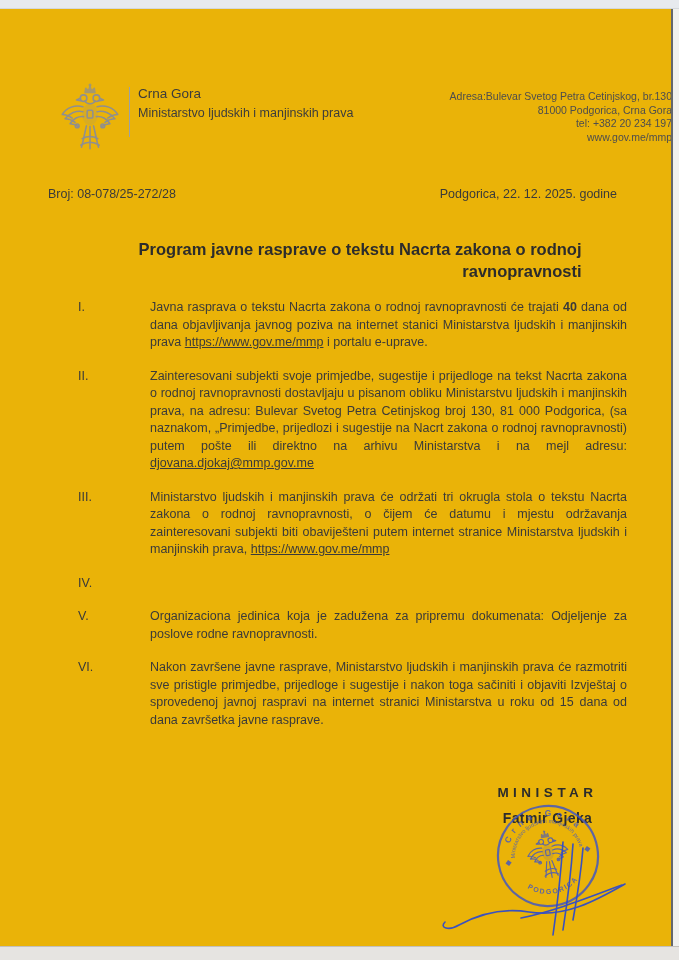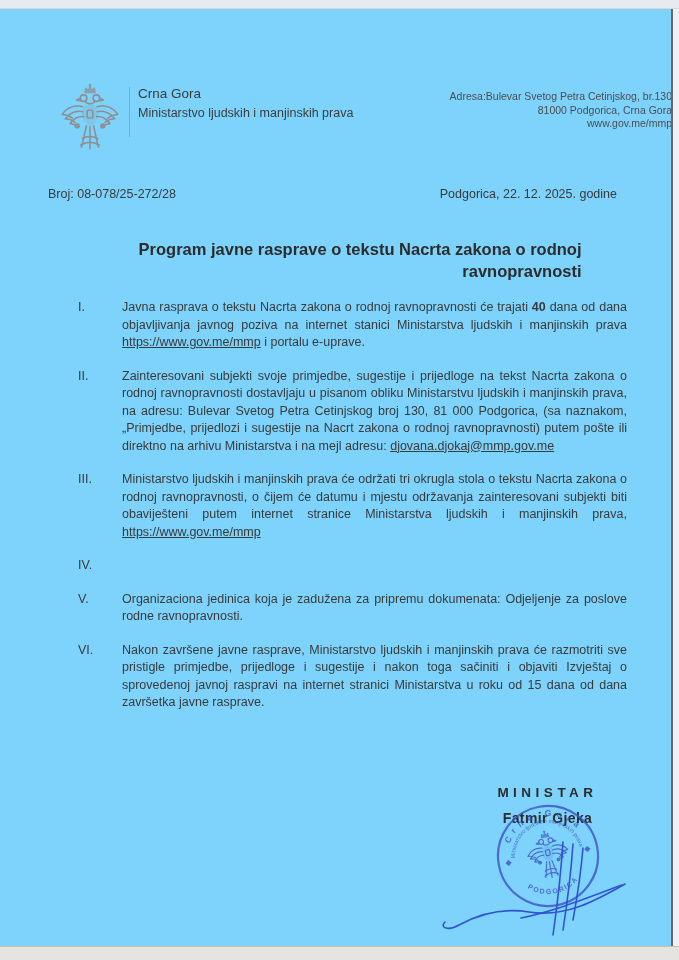--- a/index.html
+++ b/index.html
@@ -1,39 +1,39 @@
 <!DOCTYPE html>
 <html><head>
 <meta charset="utf-8">
 <style>
   * { margin:0; padding:0; box-sizing:border-box; }
   html,body { width:679px; height:960px; }
   body { font-family:"Liberation Sans", sans-serif; background:#eceded; }
-  .canvas { position:relative; width:679px; height:960px; background:#7dd3fc; overflow:hidden; }
+  .canvas { position:relative; width:679px; height:960px; background:#eab308; overflow:hidden; }
   .scan-top { position:absolute; left:0; top:0; width:100%; height:9px; background:#e7eaee; border-bottom:1px solid #d4d8db; }
   .scan-bottom { position:absolute; left:0; top:946px; width:100%; height:14px; background:#e6e4e1; border-top:1px solid #c3c0bb; }
   .page-edge-r { position:absolute; top:9px; bottom:14px; left:671px; width:2px; background:#64676b; }
   .page-edge-strip { position:absolute; top:9px; bottom:14px; left:673px; right:0; background:#f0f0ee; }
 
   .header { position:absolute; left:58px; top:78px; right:52px; height:82px; }
   .coat { position:absolute; left:0; top:2px; width:64px; height:74px; color:#8f8f90; }
   .hdr-divider { position:absolute; left:71px; top:9px; width:1px; height:50px; background:#9ba1a6; }
   .org { position:absolute; left:80px; top:8px; color:#3c3c3c; }
   .org-line1 { font-size:13.5px; margin-bottom:5px; }
   .org-line2 { font-size:12.5px; }
   .address { position:absolute; right:7px; top:90px; text-align:right; font-size:10.5px; line-height:13.5px; color:#4d4d4e; }
 
   .refrow { position:absolute; left:48px; top:187px; width:569px; display:flex; justify-content:space-between; font-size:12.5px; color:#3a3a3a; }
   .title { position:absolute; left:58px; top:238px; width:569px; text-align:right; font-weight:700; font-size:16.5px; line-height:22px; color:#2c2c2c; }
   .title-inner { max-width:478px; margin:0 auto; }
 
   .items { position:absolute; left:58px; top:299px; width:569px; display:flex; flex-direction:column; gap:16px; }
   .item { display:flex; }
   .numeral { flex:none; width:64px; padding-left:20px; font-size:12.5px; line-height:17.5px; color:#3a3a3a; }
-  .item-text { flex:1; font-size:12.5px; line-height:17.5px; color:#3a3a3a; text-align:justify; }
+  .item-text { flex:1; font-size:12.5px; line-height:17.5px; color:#3a3a3a; text-align:justify;margin-left:28px; }
   .item-text .u { text-decoration:underline; }
   .item-text .b { font-weight:700; }
 
   .sig { position:absolute; left:460px; top:785px; width:175px; text-align:center; color:#2c2c2c; z-index:2; }
   .sig-title { font-size:13.5px; font-weight:700; letter-spacing:4.5px; }
   .sig-name { margin-top:10px; font-size:14px; font-weight:700; letter-spacing:0.4px; }
 
   .stampwrap { position:absolute; left:425px; top:772px; width:240px; height:180px; z-index:3; pointer-events:none; }
 </style>
 </head>
@@ -77,20 +77,21 @@
       </svg>
     <div class="hdr-divider"></div>
     <div class="org">
       <div class="org-line1">Crna Gora</div>
       <div class="org-line2">Ministarstvo ljudskih i manjinskih prava</div>
     </div>
   </div>
   <div class="address">
       <div>Adresa:Bulevar Svetog Petra Cetinjskog, br.130</div>
       <div>81000 Podgorica, Crna Gora</div>
+      <div>tel: +382 20 234 197</div>
       <div>www.gov.me/mmp</div>
     </div>
 
   <div class="refrow">
     <span>Broj: 08-078/25-272/28</span>
     <span>Podgorica, 22. 12. 2025. godine</span>
   </div>
 
   <div class="title">
     <div class="title-inner">Program javne rasprave o tekstu Nacrta zakona o rodnoj ravnopravnosti</div>

